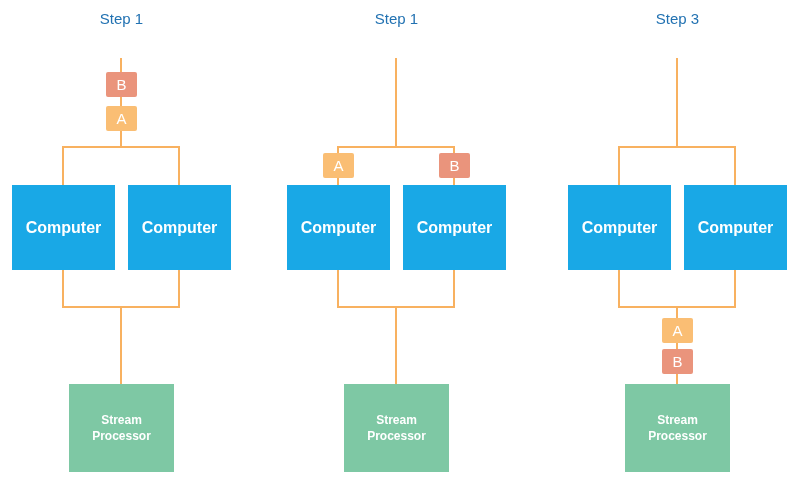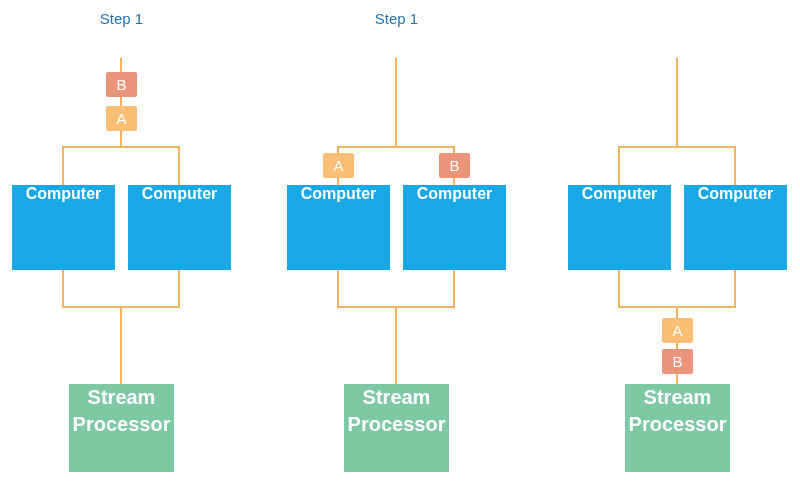--- a/index.html
+++ b/index.html
@@ -36,20 +36,21 @@
   .branch-l-top { left: 50px;  top: 146px; width: 2px;   height: 39px; }
   .branch-r-top { left: 166px; top: 146px; width: 2px;   height: 39px; }
   .branch-l-bot { left: 50px;  top: 270px; width: 2px;   height: 38px; }
   .branch-r-bot { left: 166px; top: 270px; width: 2px;   height: 38px; }
   .bracket-bot  { left: 50px;  top: 306px; width: 118px; height: 2px;  }
   .v-bot        { left: 108px; top: 306px; width: 2px;   height: 78px; }
 
   .box {
     position: absolute;
     display: flex;
+    align-items: center;
     justify-content: center;
     text-align: center;
     color: var(--box-text, #ffffff);
     font-weight: 700;
     z-index: 2;
   }
   .computer {
     top: 185px;
     width: 103px;
     height: 85px;
@@ -58,21 +59,21 @@
   }
   .computer-left  { left: 0; }
   .computer-right { left: 116px; }
 
   .processor {
     top: 384px;
     left: 57px;
     width: 105px;
     height: 88px;
     background: var(--processor-fill, #7EC8A4);
-    font-size: 20px;
+    font-size: 12px;
     line-height: 1.35;
     padding: 0 12px;
     box-sizing: border-box;
   }
 
   .tag {
     position: absolute;
     width: 31px;
     height: 25px;
     display: flex;
@@ -151,20 +152,21 @@
     </div>
     <div class="box computer computer-right">
       <span>Computer</span>
     </div>
     <div class="box processor">
       <span>Stream Processor</span>
     </div>
   </section>
 
   <section class="step step-3">
+    <h2 class="step-title">Step 3</h2>
     <div class="line v-top"></div>
     <div class="line bracket-top"></div>
     <div class="line branch-l-top"></div>
     <div class="line branch-r-top"></div>
     <div class="line branch-l-bot"></div>
     <div class="line branch-r-bot"></div>
     <div class="line bracket-bot"></div>
     <div class="line v-bot"></div>
 
     <div class="tag tag-a s3-tag-a">

